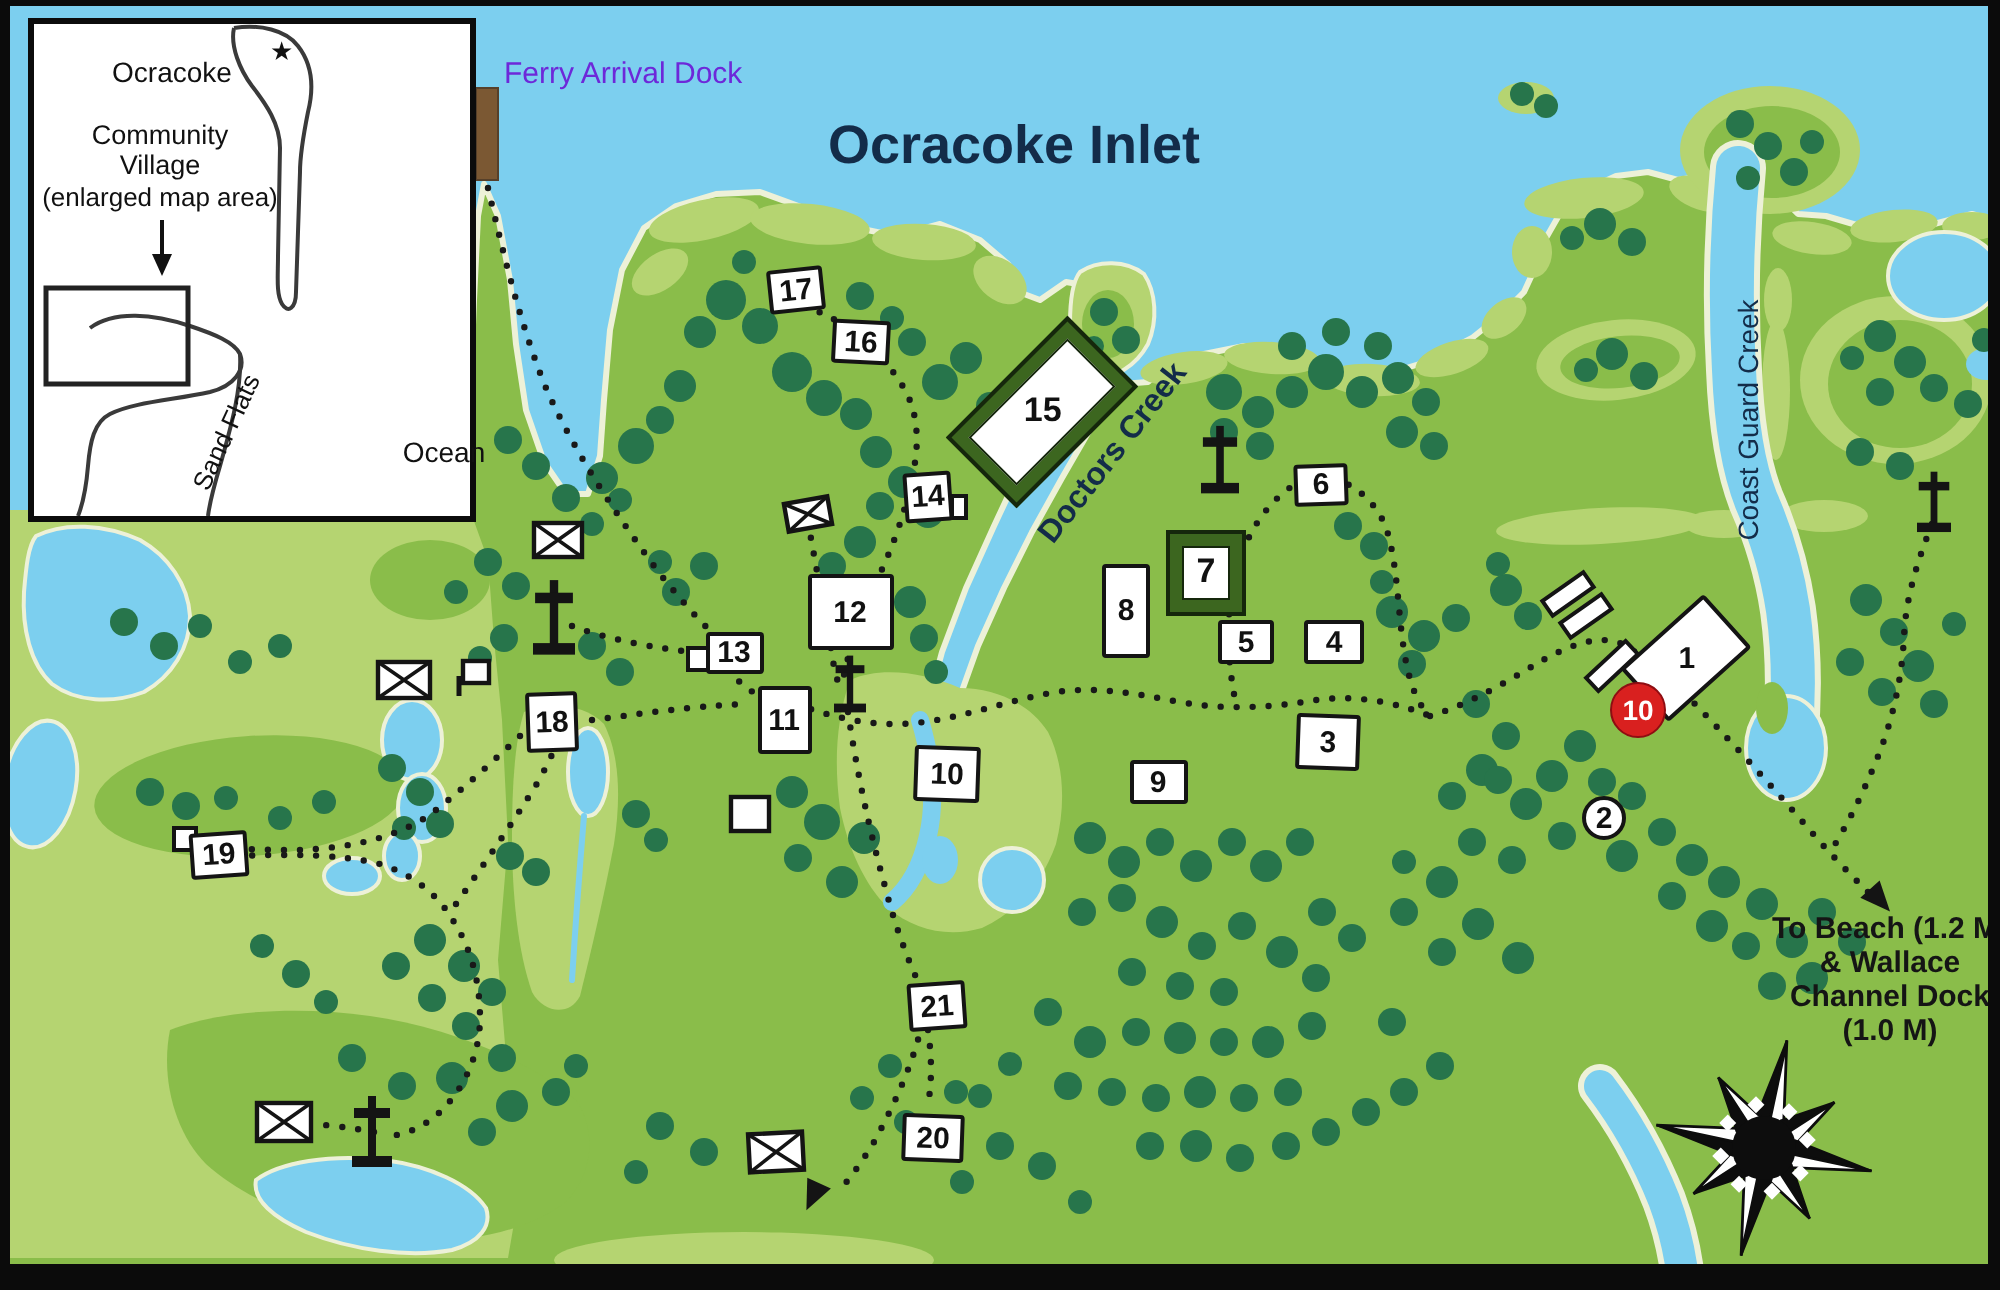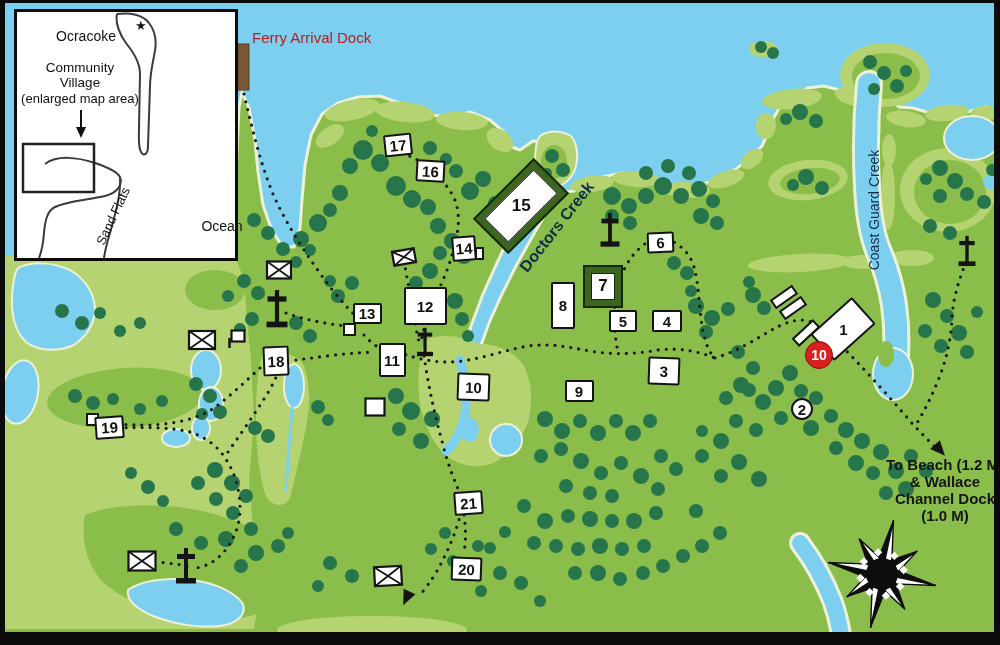--- a/index.html
+++ b/index.html
@@ -481,21 +481,21 @@
         <div class="marker" style="left: 451.5px; top: 370px; width: 33px; height: 28px; transform: rotate(2deg);">
           <span>10</span>
         </div>
         <div class="marker" style="left: 373.5px; top: 340px; width: 27px; height: 34px; transform: rotate(0deg);">
           <span>11</span>
         </div>
         <div class="marker" style="left: 398.5px; top: 284px; width: 43px; height: 38px; transform: rotate(0deg);">
           <span>12</span>
         </div>
         <div class="attach" style="left: 337.5px; top: 319.5px; width: 13px; height: 13px;"></div>
-        <div class="marker" style="left: 347.5px; top: 300px; width: 29px; height: 21px; transform: rotate(0deg);">
+        <div class="marker" style="left: 347.5px; top: 313px; width: 29px; height: 21px; transform: rotate(0deg);">
           <span>13</span>
         </div>
         <div class="attach" style="left: 469.5px; top: 243.5px; width: 9px; height: 13px;"></div>
         <div class="marker" style="left: 447px; top: 232.5px; width: 24px; height: 25px; transform: rotate(-4deg);">
           <span>14</span>
         </div>
         <div class="bldg-frame" style="left: 473px; top: 178px; width: 86px; height: 50px; transform: rotate(-45deg);">
           <div class="bldg-inner">
             <span style="display: inline-block; transform: rotate(45deg); font-size: 17px;">15</span>
           </div>
@@ -512,21 +512,22 @@
         <div class="attach" style="left: 80.5px; top: 409.5px; width: 13px; height: 13px;"></div>
         <div class="marker" style="left: 89.5px; top: 412.5px; width: 29px; height: 23px; transform: rotate(-4deg);">
           <span>19</span>
         </div>
         <div class="marker" style="left: 445.5px; top: 554px; width: 31px; height: 24px; transform: rotate(2deg);">
           <span>20</span>
         </div>
         <div class="marker" style="left: 448.5px; top: 488px; width: 29px; height: 24px; transform: rotate(-4deg);">
           <span>21</span>
         </div>
-        <div class="maplabel" style="left: 247px; top: 34px; font-size: 15px; color: #b91c1c; font-weight: normal; transform: translate(0px, -50%); text-align: right;">Ferry Arrival Dock</div>
+        <div class="maplabel" style="left: 247px; top: 34px; font-size: 15px; color: #6d28d9; font-weight: normal; transform: translate(0px, -50%); text-align: right;">Ferry Arrival Dock</div>
+        <div class="maplabel" style="left: 502px; top: 70px; font-size: 27px; color: rgb(19, 44, 73); font-weight: 600; transform: translate(-50%, -50%); text-align: center;">Ocracoke Inlet</div>
         <div class="maplabel" style="left: 552px; top: 224px; font-size: 16px; color: rgb(19, 44, 73); font-weight: bold; transform: translate(-50%, -50%) rotate(-52deg); text-align: center;">Doctors Creek</div>
         <div class="maplabel" style="left: 869px; top: 207px; font-size: 14px; color: rgb(19, 44, 73); font-weight: normal; transform: translate(-50%, -50%) rotate(-90deg); text-align: center;">Coast Guard Creek</div>
         <div class="maplabel" style="left: 940px; top: 487px; font-size: 15px; color: rgb(21, 21, 21); font-weight: bold; transform: translate(-50%, -50%); text-align: center;">
           <div style="line-height: 17px;">To Beach (1.2 M)</div>
           <div style="line-height: 17px;">&amp; Wallace</div>
           <div style="line-height: 17px;">Channel Dock</div>
           <div style="line-height: 17px;">(1.0 M)</div>
         </div>
       </div>
 

